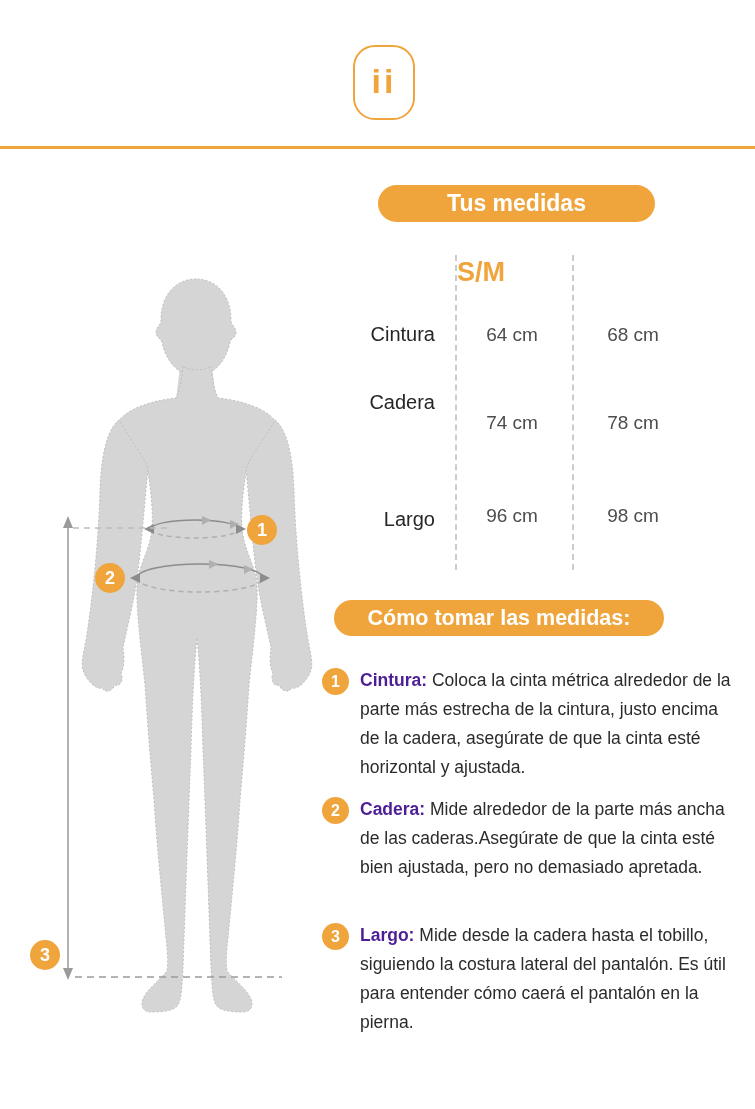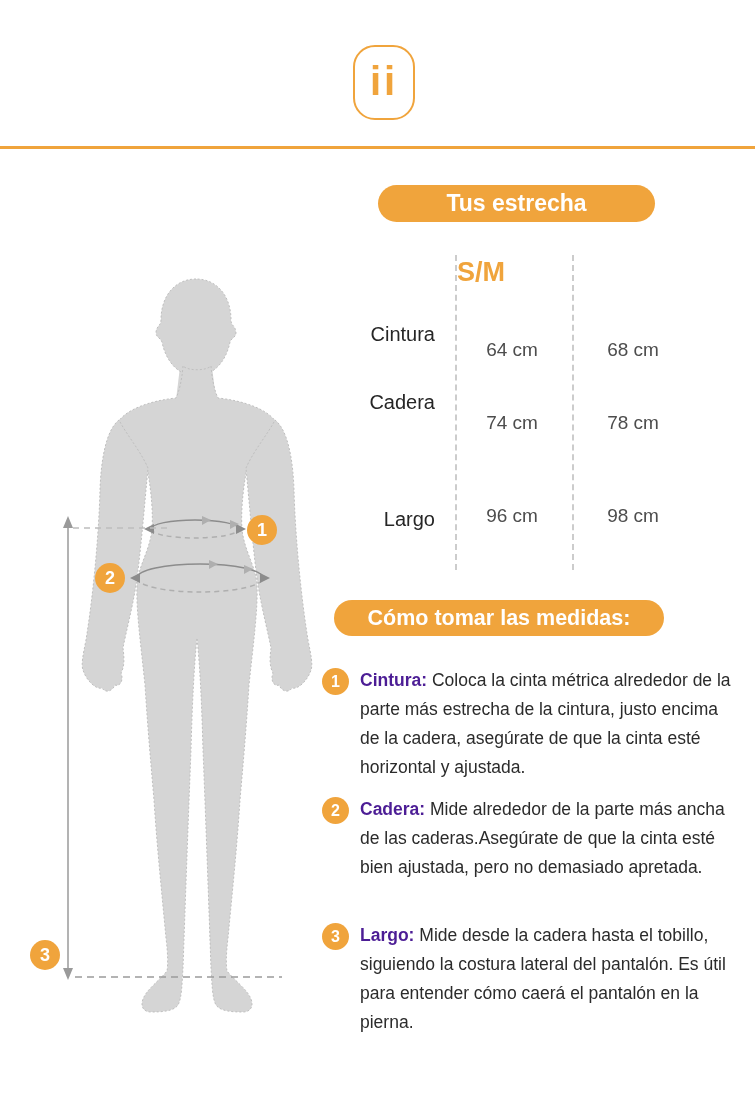--- a/index.html
+++ b/index.html
@@ -3,39 +3,39 @@
 <meta charset="utf-8">
 <style>
   * { margin:0; padding:0; box-sizing:border-box; }
   html,body { background:#ffffff; }
   body { font-family:"Liberation Sans", sans-serif; }
   .page { position:relative; width:755px; height:1109px; background:#fff; overflow:hidden; margin:0 auto; }
 
   
   .logo-box { position:absolute; left:353px; top:45px; width:62px; height:75px;
     border:2px solid #F0A43C; border-radius:22px; display:flex; align-items:center; justify-content:center; }
-  .logo-text { color:#F0A43C; font-size:40px; font-weight:bold; letter-spacing:3px; line-height:1; padding-bottom:4px; }
+  .logo-text { color:#F0A43C; font-size:34px; font-weight:bold; letter-spacing:3px; line-height:1; padding-bottom:4px; }
   .divider { position:absolute; left:0; top:146px; width:755px; height:3px; background:#F0A43C; }
 
   
   .pill { position:absolute; background:#F0A43C; color:#ffffff; font-weight:bold;
     display:flex; align-items:center; justify-content:center; }
   .pill-medidas { left:378px; top:185px; width:277px; height:37px; border-radius:19px; font-size:23px; }
   .pill-como { left:334px; top:600px; width:330px; height:36px; border-radius:18px; font-size:21.5px; }
 
   
   .col-dash { position:absolute; top:255px; height:315px; width:0; border-left:2px dashed #cccccc; }
   .dash-1 { left:455px; } .dash-2 { left:572px; }
   .col-head { position:absolute; color:#F0A43C; font-weight:bold; text-align:left; width:110px; }
   .head-sm { left:457px; top:257px; font-size:27px; }
   .head-ml { left:578px; top:251px; font-size:31px; }
   .row-label { position:absolute; width:95px; text-align:right; color:#262626; font-size:20px; left:340px; }
   .cell { position:absolute; width:110px; text-align:center; color:#4d4d4d; font-size:19px; }
   .lbl-1 { top:323px; } .lbl-2 { top:391px; } .lbl-3 { top:508px; }
-  .val-r1 { top:324px;margin-top:15px; } .val-r2 { top:412px; } .val-r3 { top:505px; }
+  .val-r1 { top:324px; } .val-r2 { top:412px; } .val-r3 { top:505px; }
   .col-sm { left:457px; } .col-ml { left:578px; }
 
   
   .figure-svg { position:absolute; left:20px; top:270px; width:354px; height:760px; }
   .marker { position:absolute; width:30px; height:30px; border-radius:50%; background:#F0A43C;
     color:#fff; font-weight:bold; font-size:18px; display:flex; align-items:center; justify-content:center; }
   .marker-1 { left:247px; top:515px; }
   .marker-2 { left:95px;  top:563px; }
   .marker-3 { left:30px;  top:940px; }
 
@@ -52,21 +52,21 @@
 <body>
 
 <div class="page">
 
   <div class="logo-box">
     <span class="logo-text">ii</span>
   </div>
   <div class="divider"></div>
 
   <div class="pill pill-medidas">
-    <span>Tus estrecha</span>
+    <span>Tus medidas</span>
   </div>
 
   <div class="col-dash dash-1"></div>
   <div class="col-dash dash-2"></div>
 
   <div class="col-head head-sm">S/M</div>
 
   <div class="row-label lbl-1">Cintura</div>
   <div class="cell col-sm val-r1">64 cm</div>
   <div class="cell col-ml val-r1">68 cm</div>

